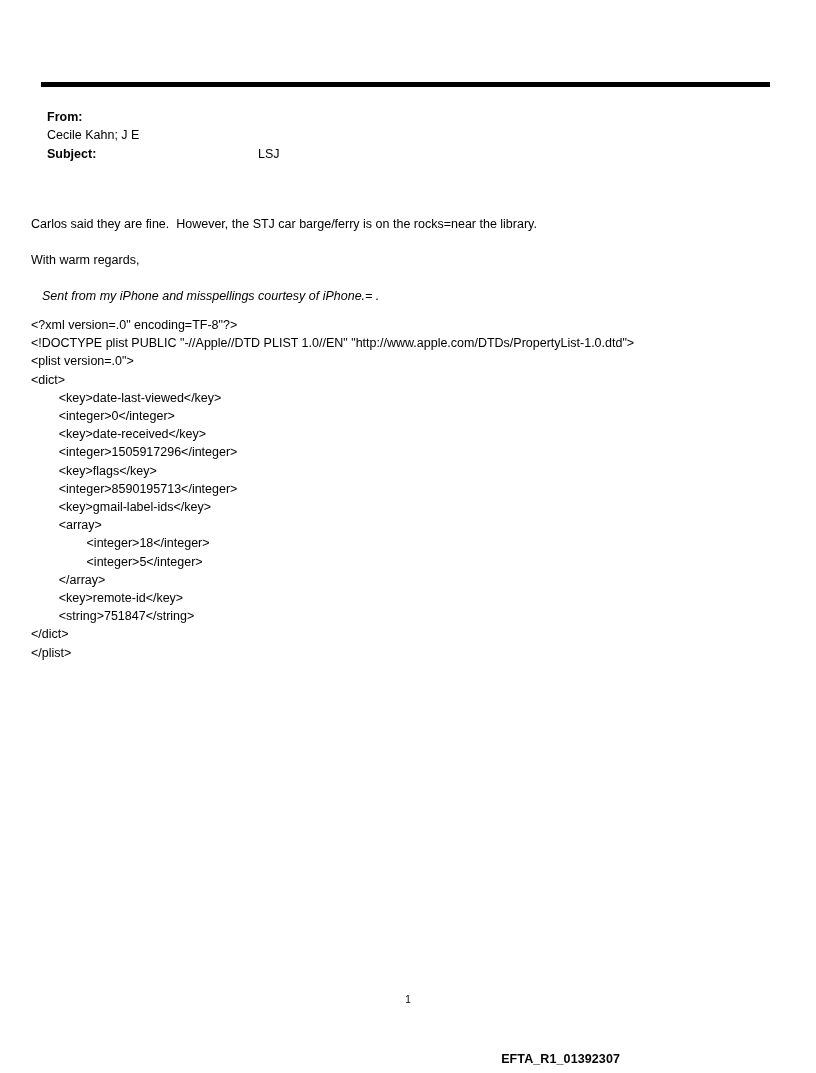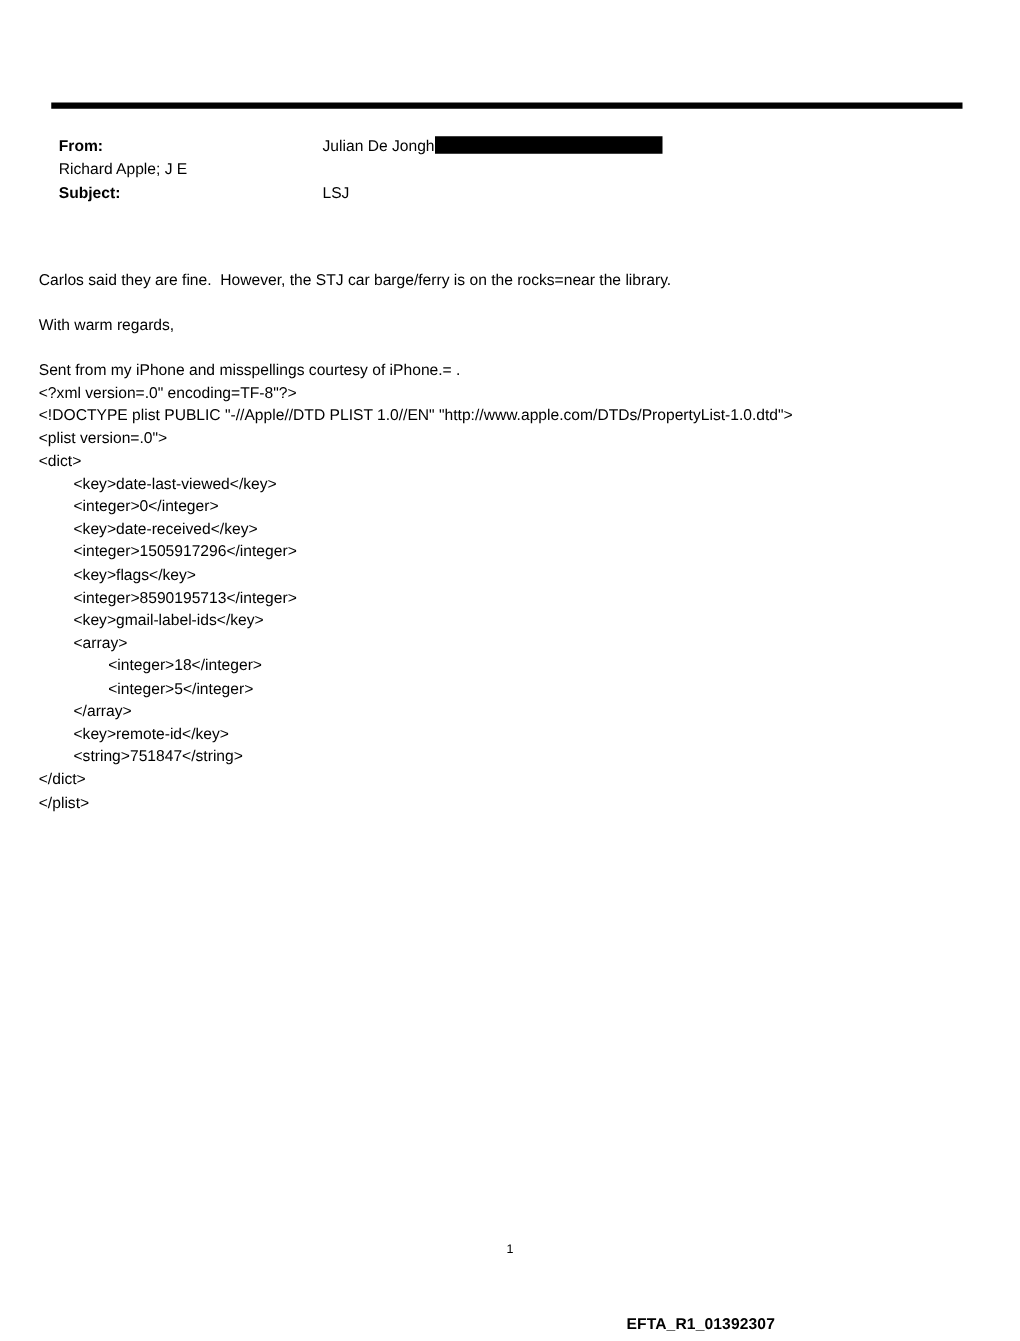--- a/index.html
+++ b/index.html
@@ -66,21 +66,22 @@
     top: 215px;
     width: 730px;
     font-size: 12.5px;
     line-height: 18px;
   }
   .para {
     margin: 0 0 18px 0;
     white-space: pre-wrap;
   }
   .para.tight {
-    margin: 0;
+    margin: 11px;
+    font-style: italic;
   }
   .plist {
     margin: 0;
     font-family: "Liberation Sans", sans-serif;
     font-size: 12.5px;
     line-height: 18.2px;
     white-space: pre;
   }
   .page-number {
     position: absolute;
@@ -102,24 +103,23 @@
 </head>
 <body>
 
 <div class="page">
 
   <div class="top-rule"></div>
 
   <div class="header-block">
     <div class="hdr-row">
       <div class="hdr-label">From:</div>
-      <div class="hdr-value"><span>Julian De Jongh</span><span class="redaction"></span></div>
     </div>
     <div class="hdr-row">
-      <div class="hdr-value">Richard Apple; J E</div>
+      <div class="hdr-value">Cecile Kahn; J E</div>
     </div>
     <div class="hdr-row">
       <div class="hdr-label">Subject:</div>
       <div class="hdr-value">LSJ</div>
     </div>
   </div>
 
   <div class="body-block">
     <p class="para">Carlos said they are fine.  However, the STJ car barge/ferry is on the rocks=near the library.</p>
     <p class="para">With warm regards,</p>

